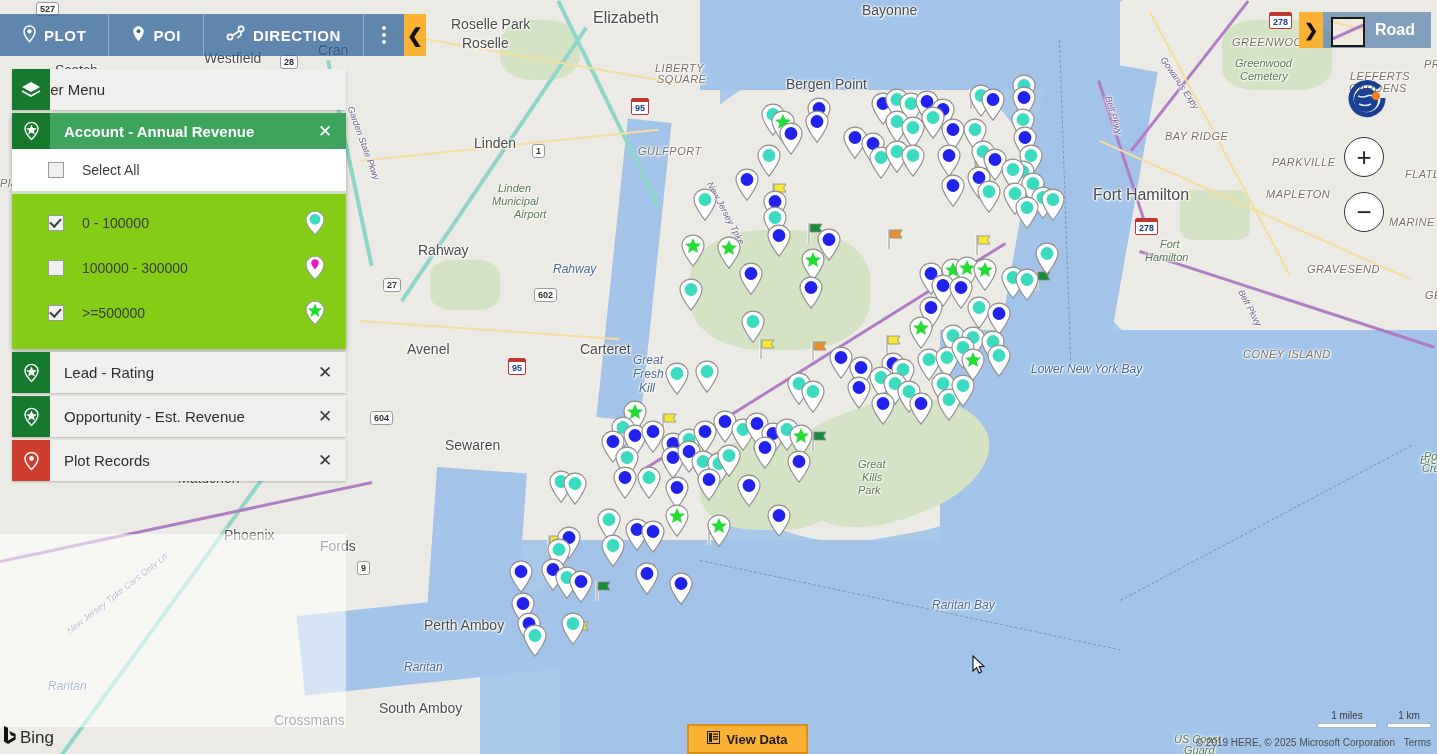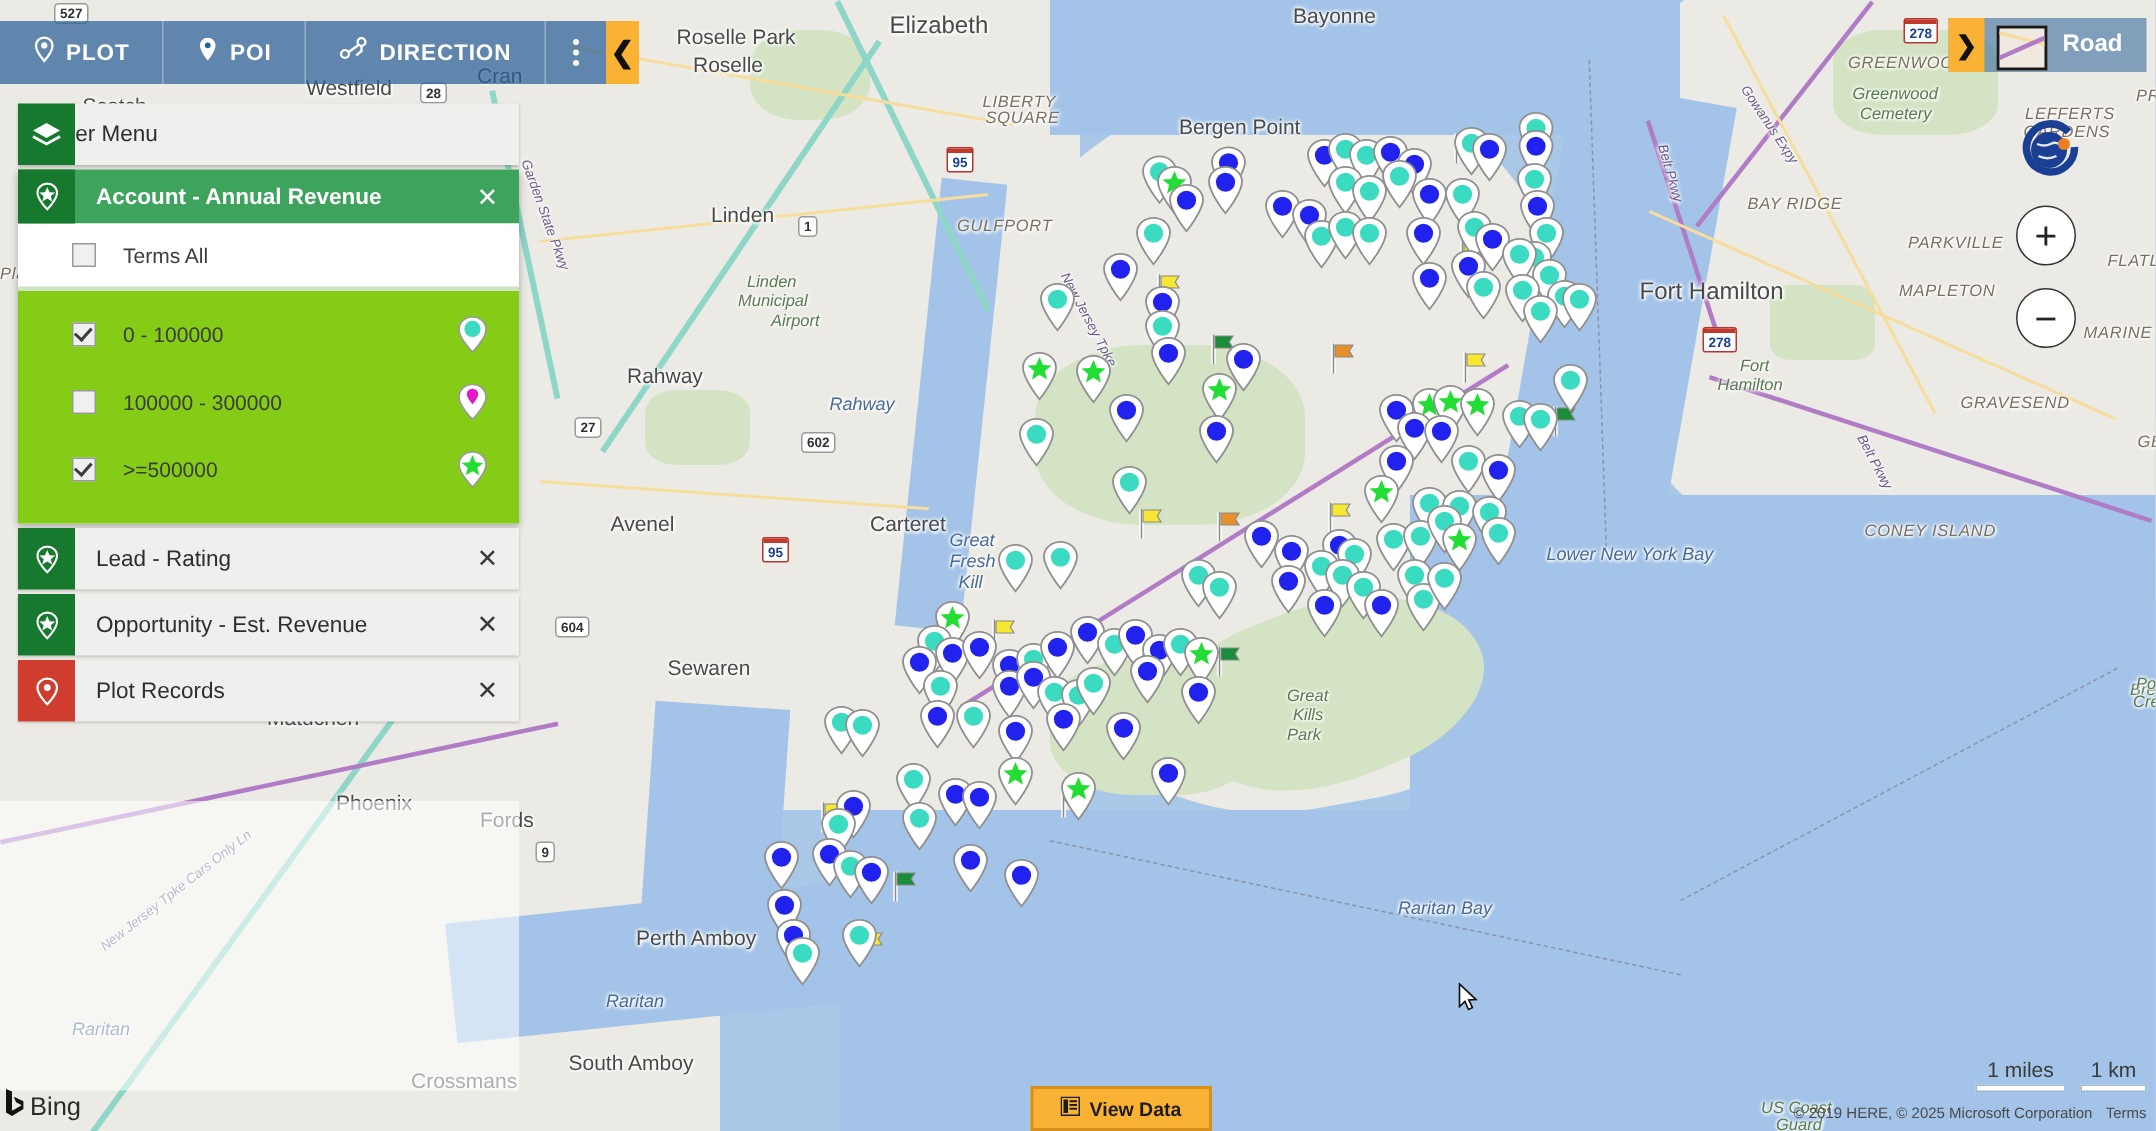--- a/index.html
+++ b/index.html
@@ -97,21 +97,21 @@
   #zoomin{top:137px;}
   #zoomout{top:192px;}
 
   
   #viewdata{position:absolute;left:687px;bottom:0;width:117px;height:26px;background:#f9b233;
     border:2px solid #d9901b;display:flex;align-items:center;justify-content:center;gap:6px;
     font-size:13px;font-weight:bold;color:#1c1c1c;cursor:pointer;}
   #bing{position:absolute;left:4px;bottom:6px;display:flex;align-items:center;gap:4px;}
   #bing .bmark{font-size:17px;color:#111;line-height:17px;}
   #bing .btxt{font-size:17px;color:#2b2b2b;line-height:17px;}
-  #scalebar{position:absolute;right:6px;bottom:26px;display:flex;align-items:flex-end;gap:10px;color:#3a3a3a;font-size:14px;}
+  #scalebar{position:absolute;right:6px;bottom:26px;display:flex;align-items:flex-end;gap:10px;color:#3a3a3a;font-size:10px;}
   .sc{display:flex;flex-direction:column;align-items:center;}
   .sc .bar{height:3px;background:#fff;border:1px solid #9fb6d0;margin-top:2px;}
   #copyright{position:absolute;right:6px;bottom:6px;font-size:10px;color:#4a4a4a;white-space:nowrap;}
   #cursor{position:absolute;left:972px;top:655px;width:14px;height:20px;pointer-events:none;}
 </style>
 </head>
 <body>
 
 <div id="app">
 
@@ -1236,21 +1236,21 @@
               <path d="M9.5 1.4C5.9 1.4 3 4.1 3 7.5c0 4.6 6.5 11 6.5 11s6.5-6.4 6.5-11c0-3.4-2.9-6.1-6.5-6.1z" fill="none" stroke="#fff" stroke-width="1.4"></path>
               <path d="M9.5 3.6 L11 7.1 L14.8 7.4 L11.9 9.8 L12.8 13.4 L9.5 11.4 L6.2 13.4 L7.1 9.8 L4.2 7.4 L8 7.1 Z" fill="#fff"></path>
             </svg>
         </div>
         <div class="lp-label">Account - Annual Revenue</div>
         <div class="lp-x">✕</div>
       </div>
 
       <div class="legend-selectall">
         <div class="cbox"></div>
-        <div class="legend-text">Terms All</div>
+        <div class="legend-text">Select All</div>
       </div>
 
       <div class="legend-body" id="legend-items">
           <div class="legend-item">
             <div class="cbox on"></div>
             <div class="legend-text">0 - 100000</div>
             <div class="legend-sym">
               <svg width="22" height="26" viewBox="0 0 22 26">
                 <path d="M11 1.3C5.9 1.3 2 5 2 9.6c0 6 9 15 9 15s9-9 9-15c0-4.6-3.9-8.3-9-8.3z" fill="#fff" stroke="#9a9a9a" stroke-width="1.1"></path>
                 <circle cx="11" cy="9.3" r="5.4" fill="#3adbc0"></circle>

